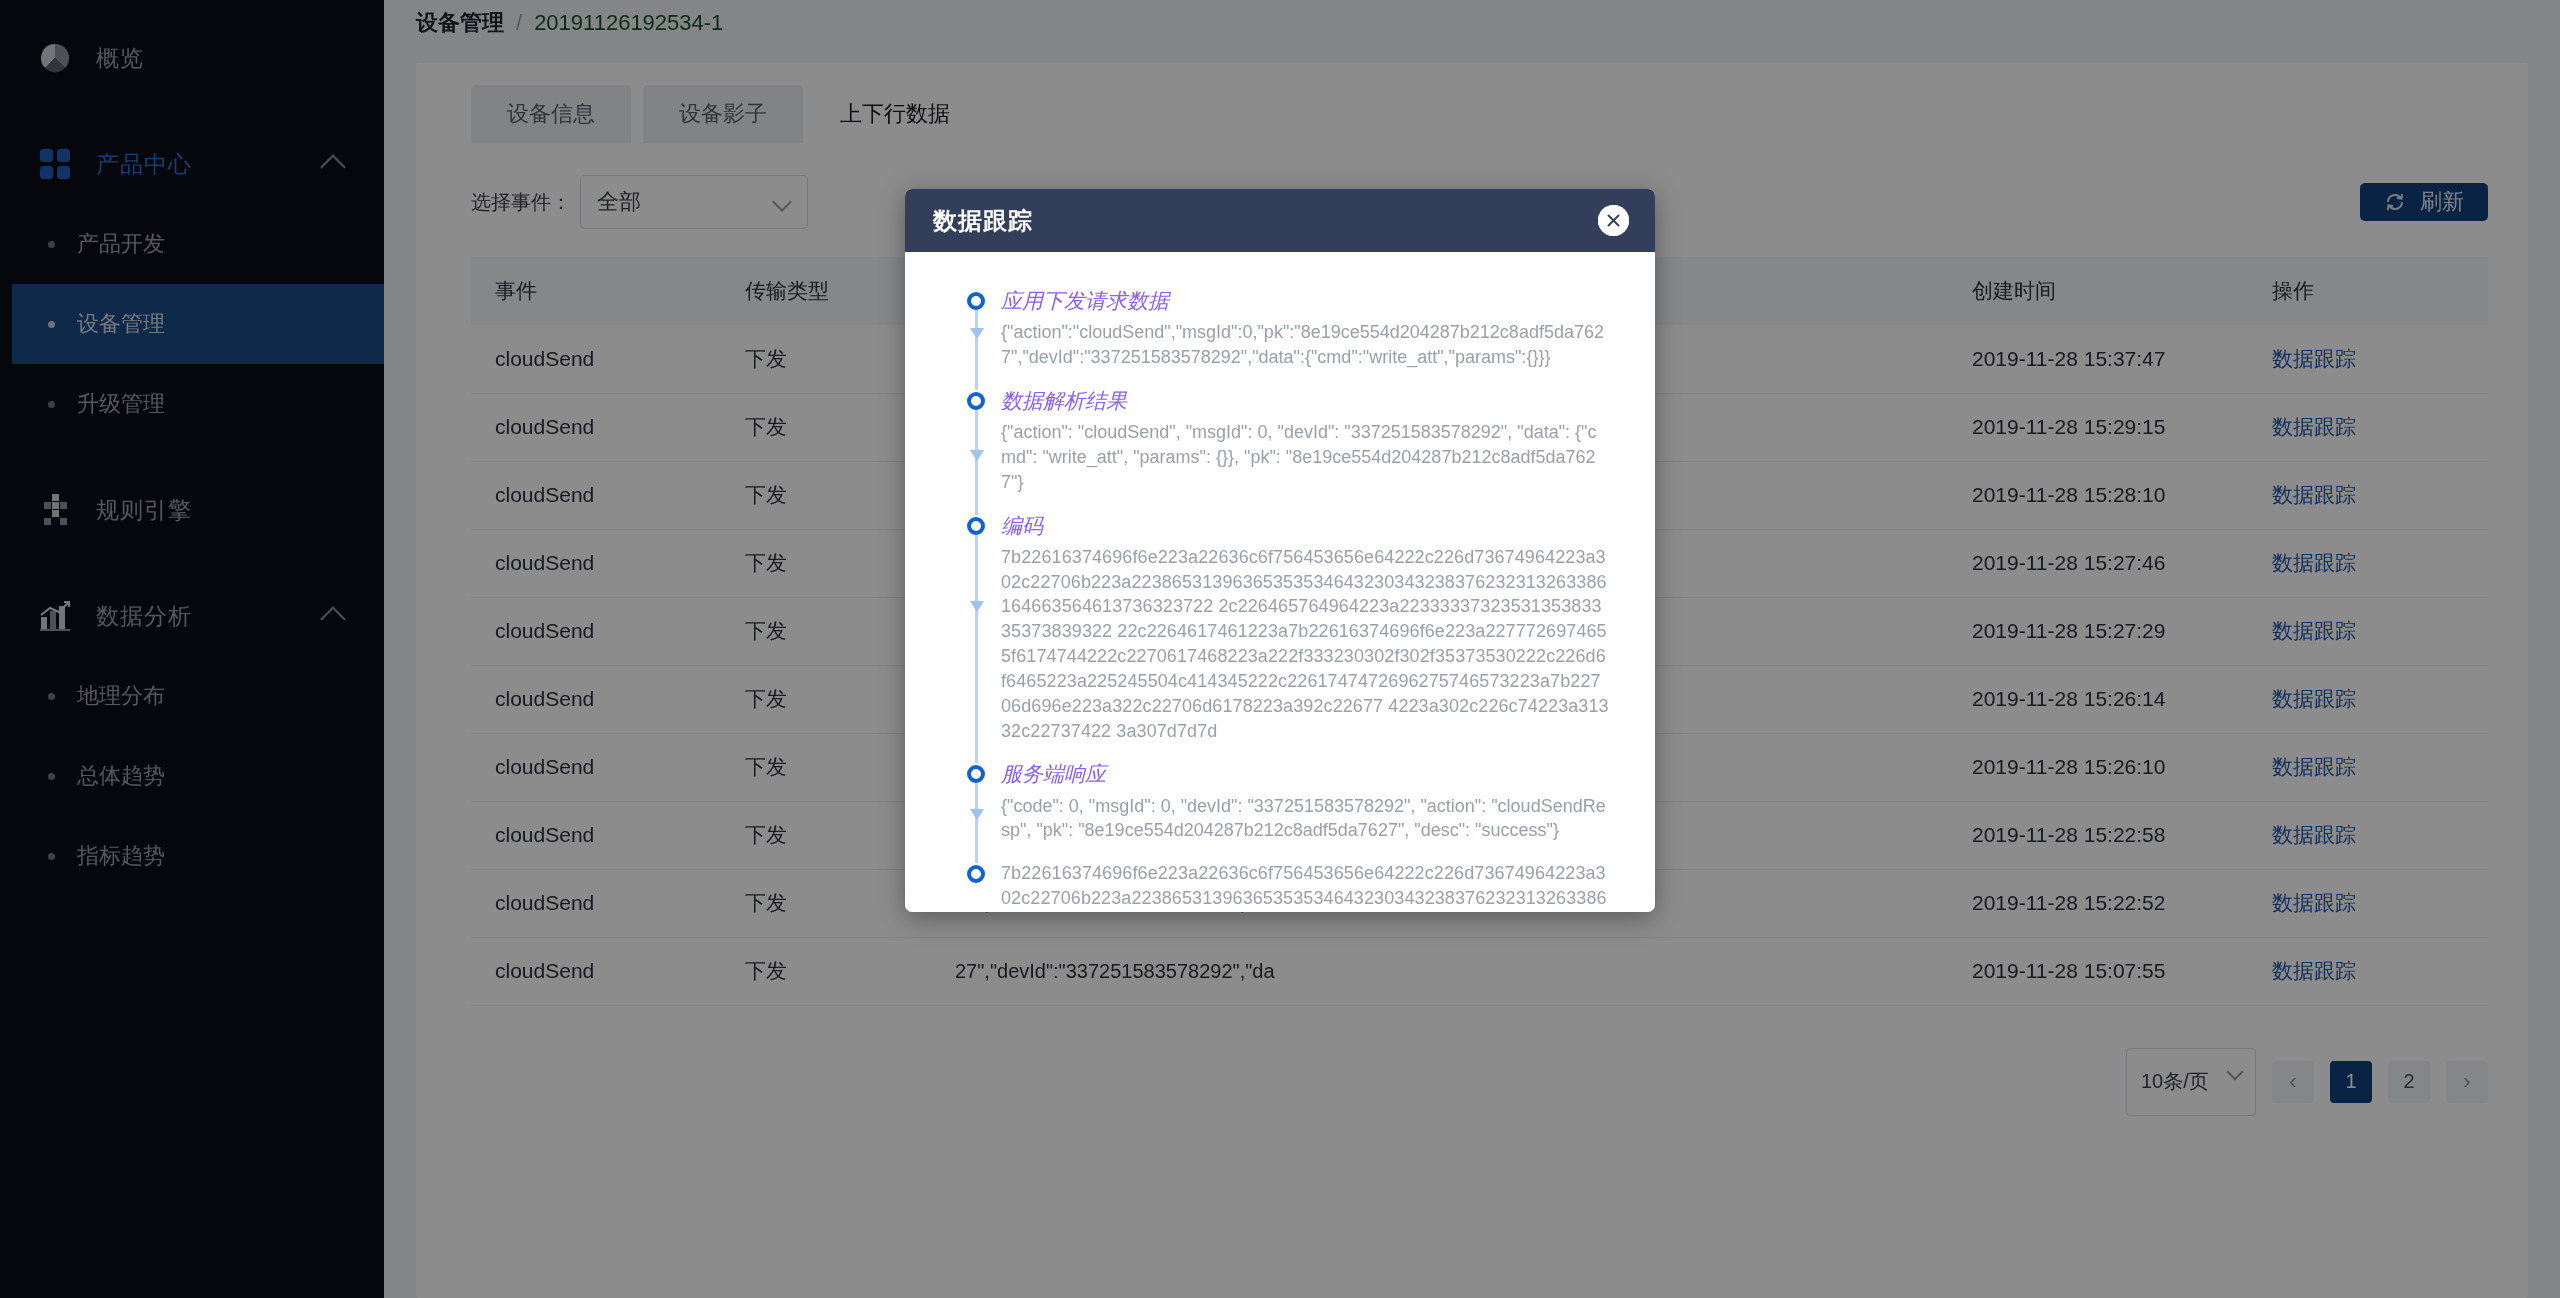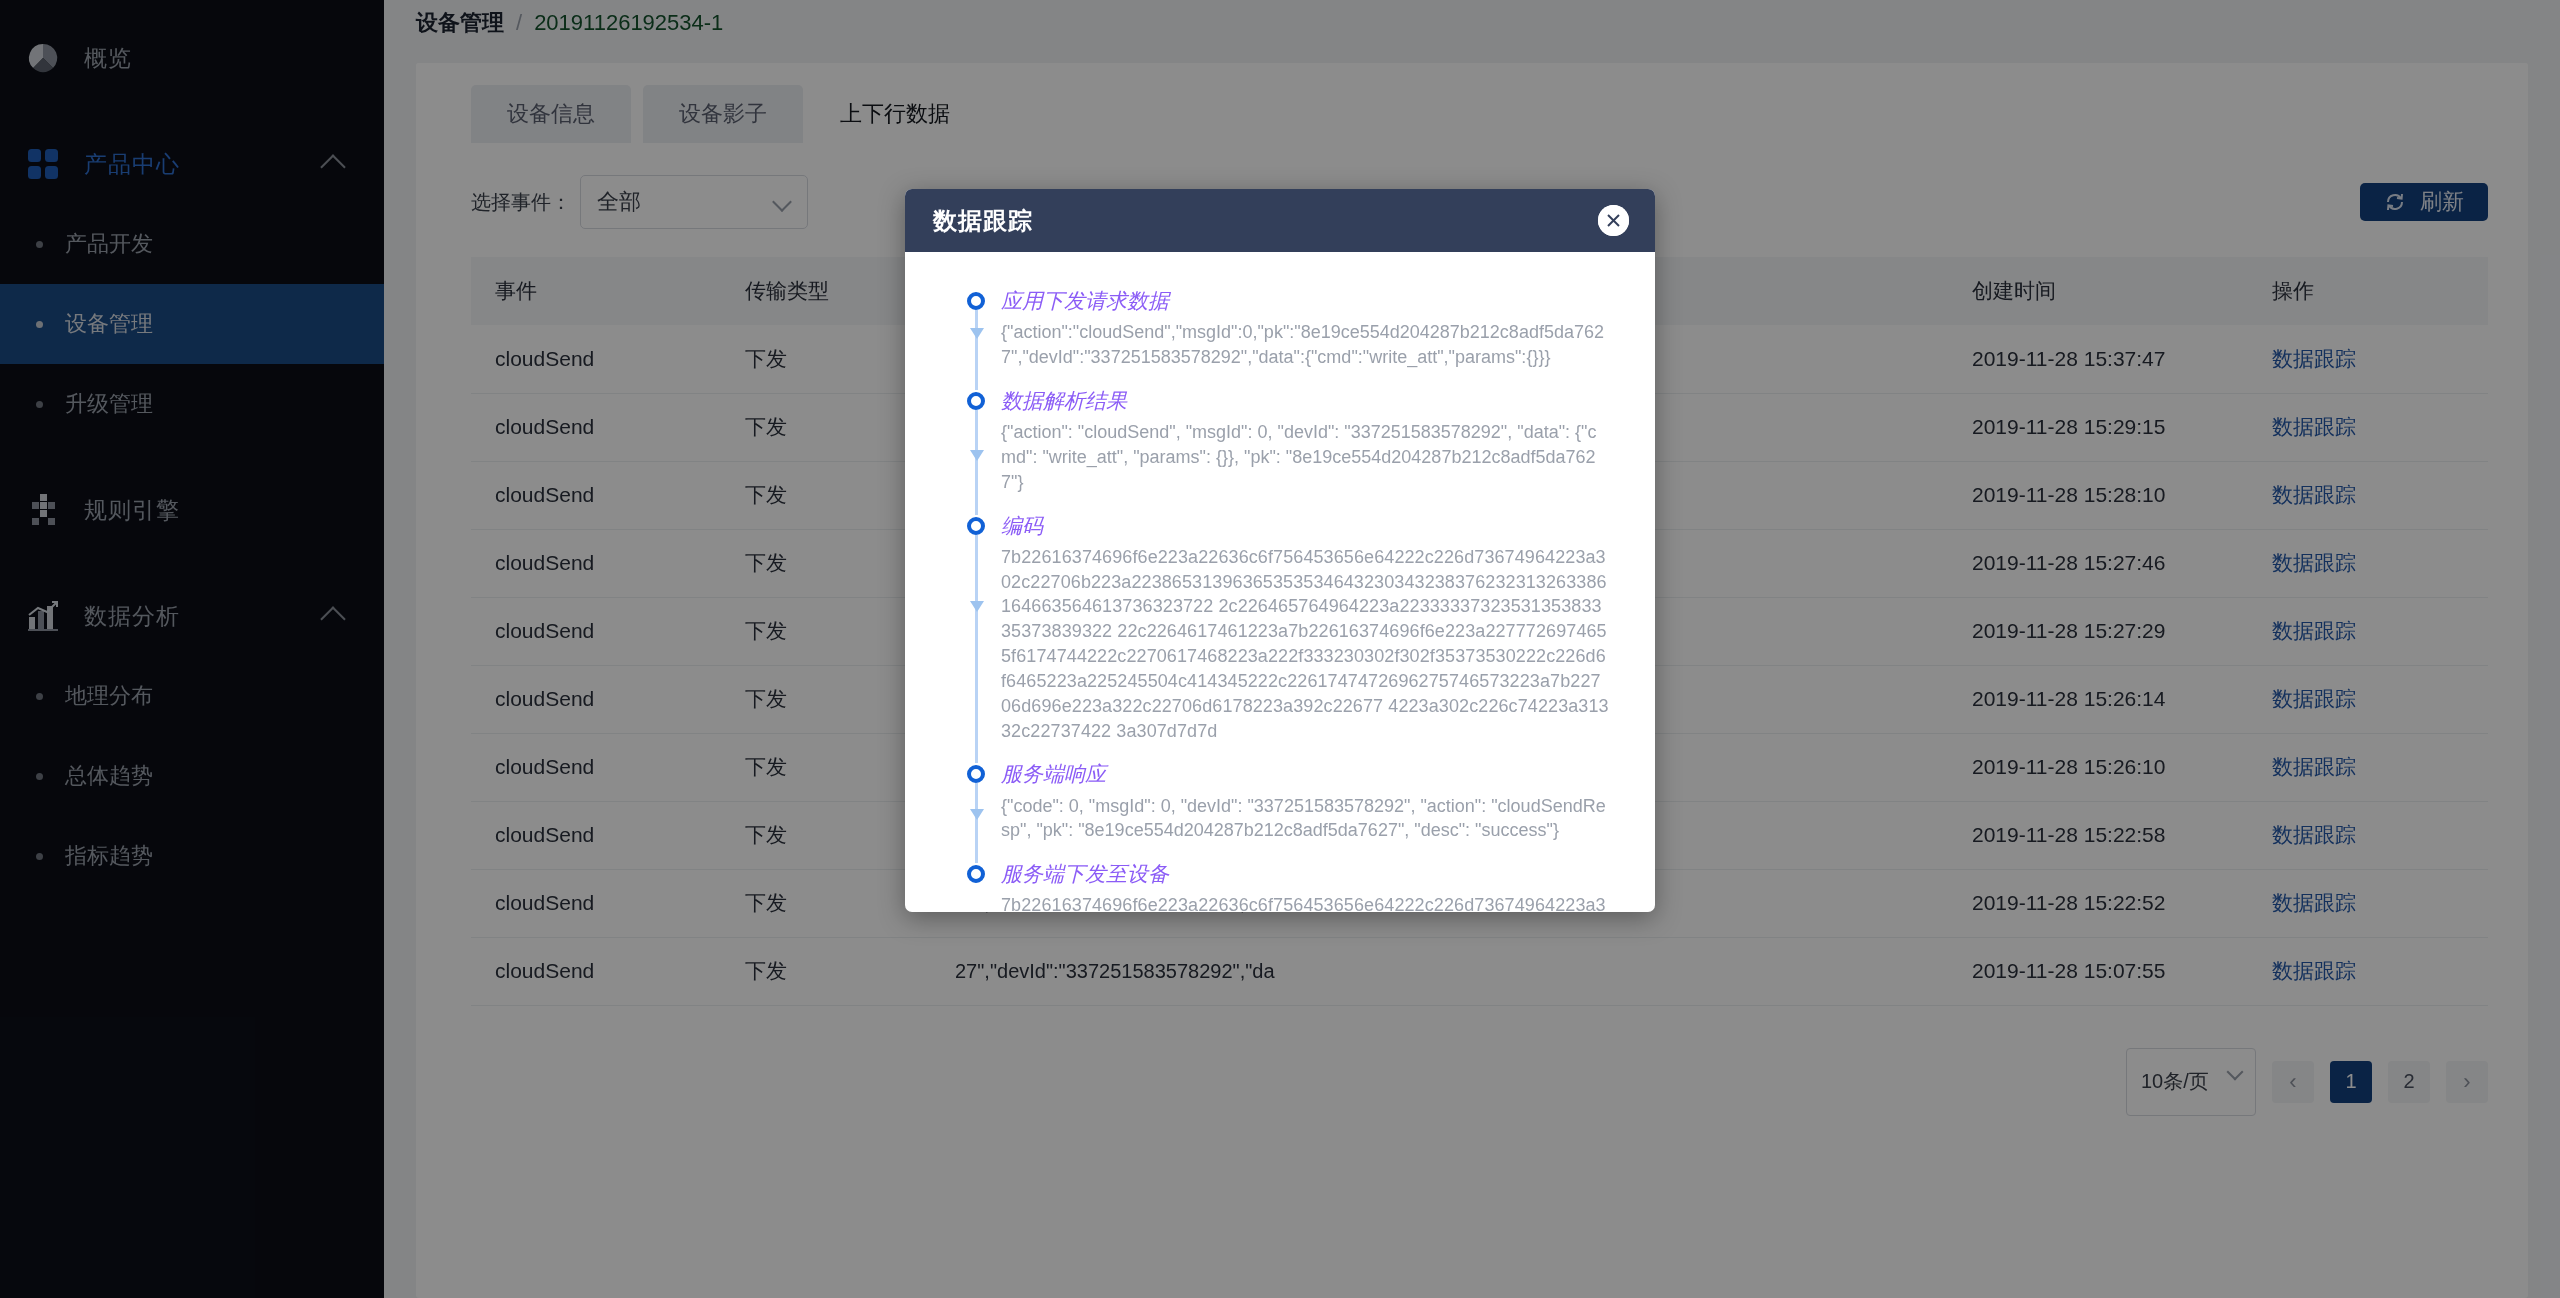--- a/index.html
+++ b/index.html
@@ -18,20 +18,21 @@
 
   
   .sidebar {
     width: 384px;
     flex: 0 0 384px;
     background: #0b0e17;
     color: #b9bec9;
     padding-top: 18px;
     position: relative;
     z-index: 1;
+    padding-left: 12px;
   }
   .nav-group-head {
     height: 80px;
     display: flex;
     align-items: center;
     padding: 0 0 0 24px;
     cursor: pointer;
     position: relative;
   }
   .nav-group-head.active-parent .nav-label { color: #2f6fd0; }
@@ -602,20 +603,19 @@
         <span class="tl-marker"></span>
         <span class="tl-line"></span>
         <span class="tl-arrow" style="top:48px"></span>
         <div class="tl-title">服务端响应</div>
         <div class="tl-text">{"code": 0, "msgId": 0, "devId": "337251583578292", "action": "cloudSendResp", "pk": "8e19ce554d204287b212c8adf5da7627", "desc": "success"}</div>
       </div>
 
       <div class="tl-item">
         <span class="tl-marker"></span>
 
-        <div class="tl-title">服务端下发至设备</div>
         <div class="tl-text mono">7b22616374696f6e223a22636c6f756453656e64222c226d73674964223a302c22706b223a22386531396365353534643230343238376232313263386164663564613736323722 2c226465764964223a2233333732353135383335373839322 22c2264617461223a7b22616374696f6e223a2277726974655f6174744222c2270617468223a222f333230302f302f35373530222c226d6f6465223a225245504c414345222c2261747472696275746573223a7b22706d696e223a322c22706d6178223a392c22677 4223a302c226c74223a31332c22737422 3a307d7d7d</div>
       </div>
 
     </div>
   </div>
 
 </div>
 
 </body></html>

